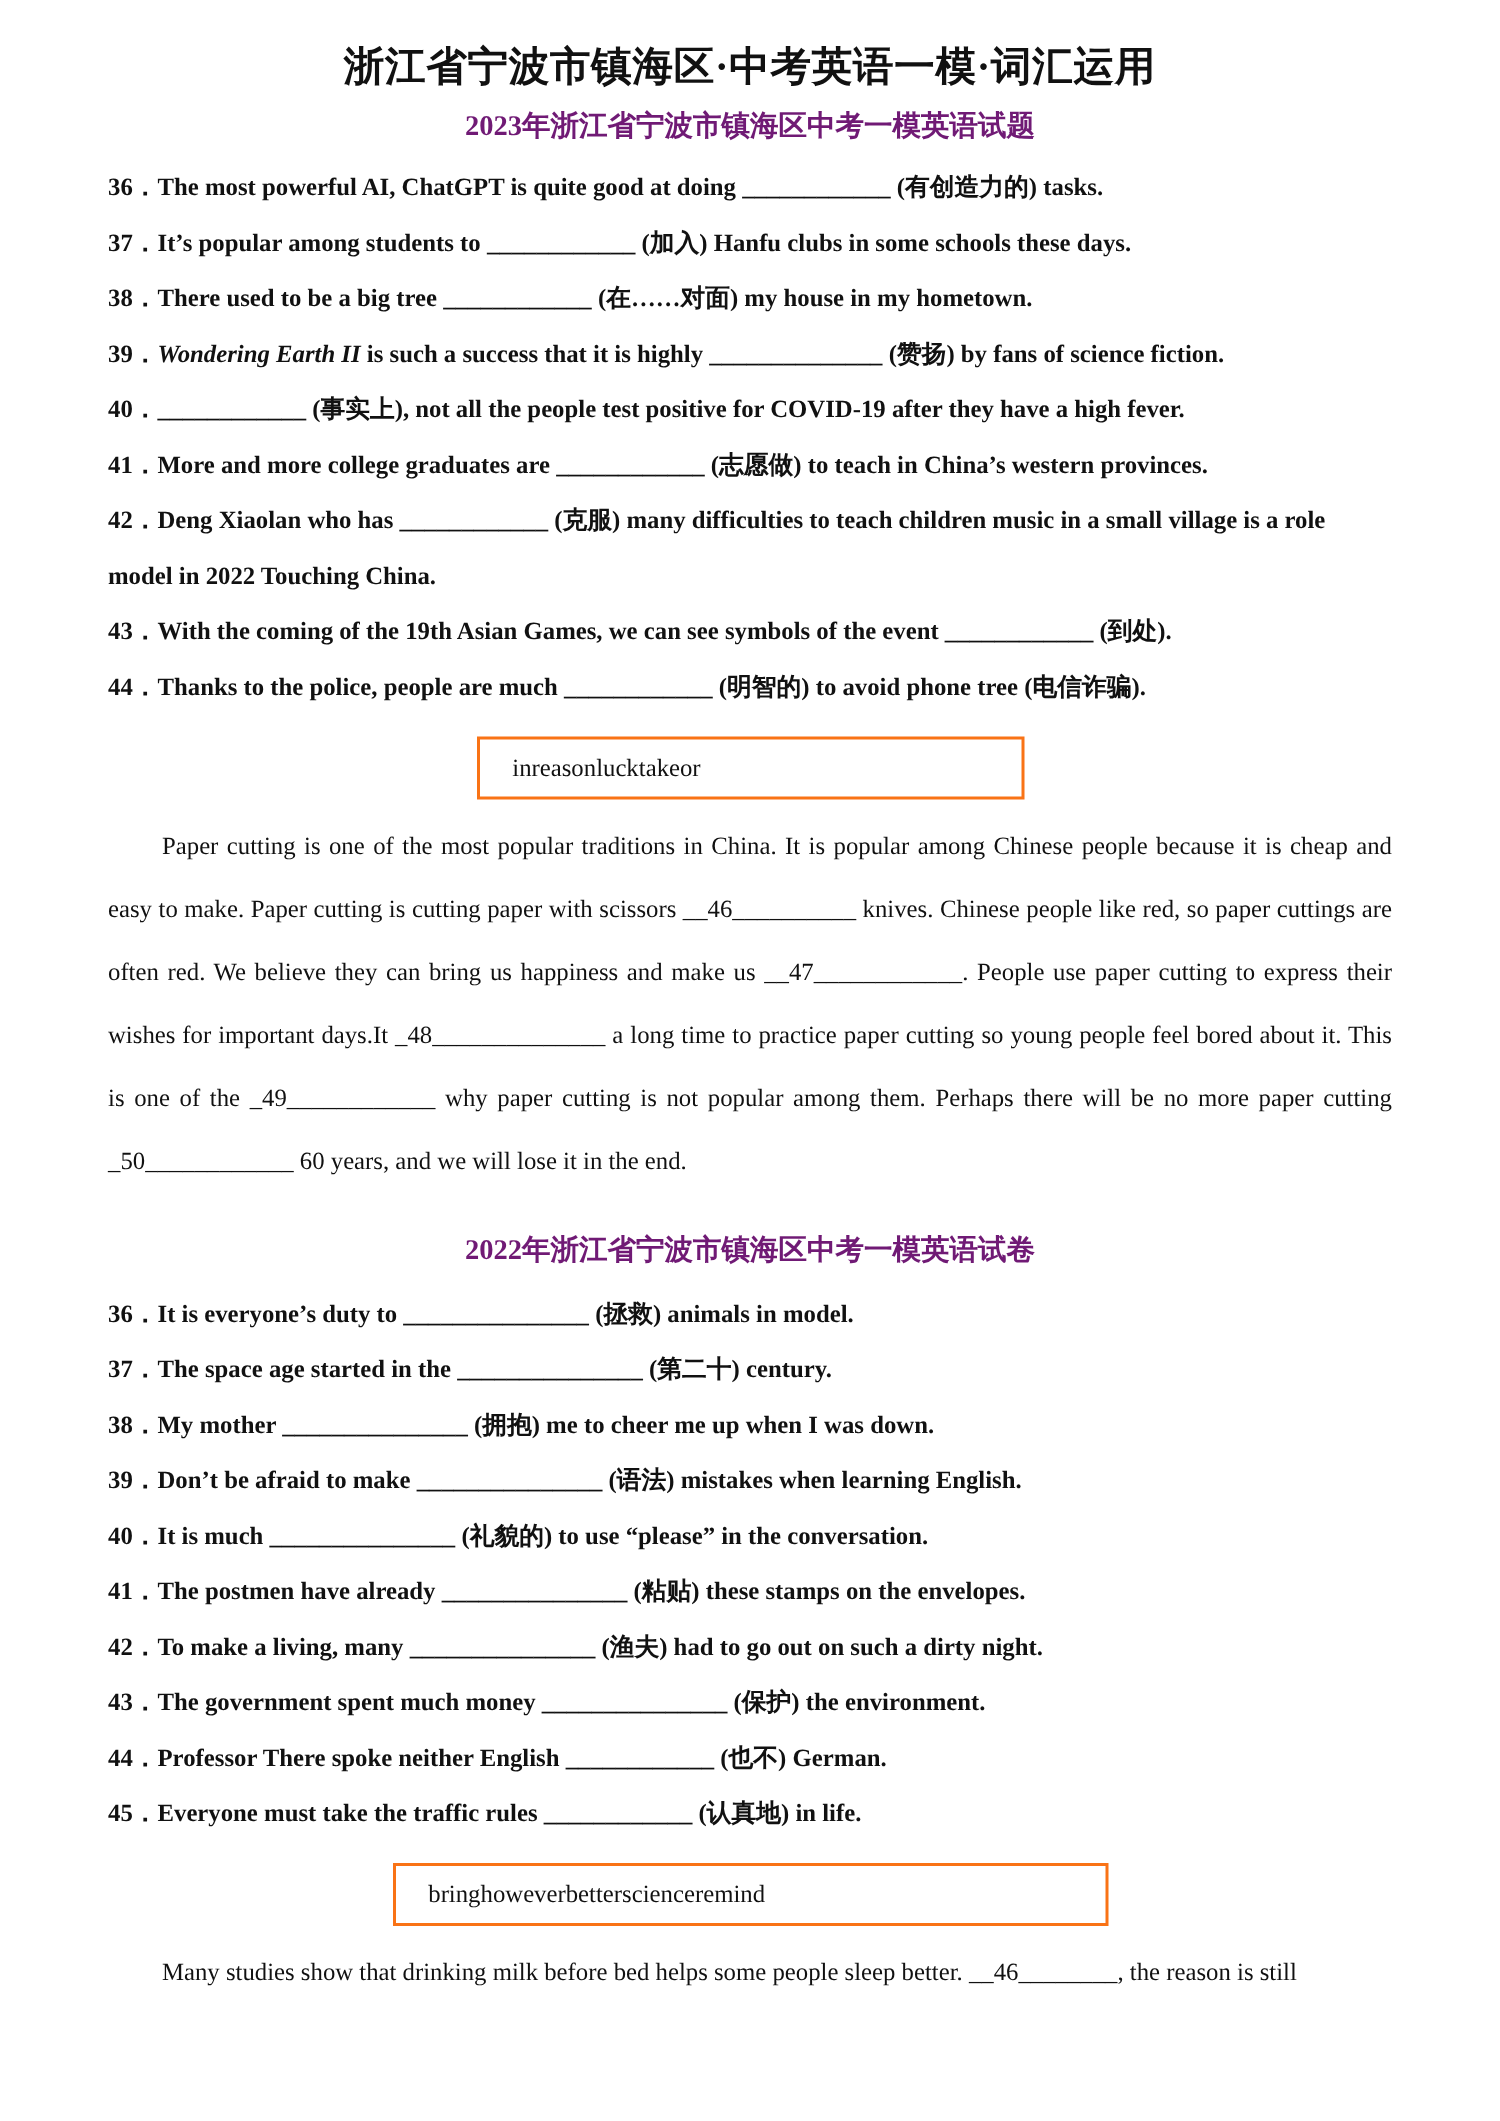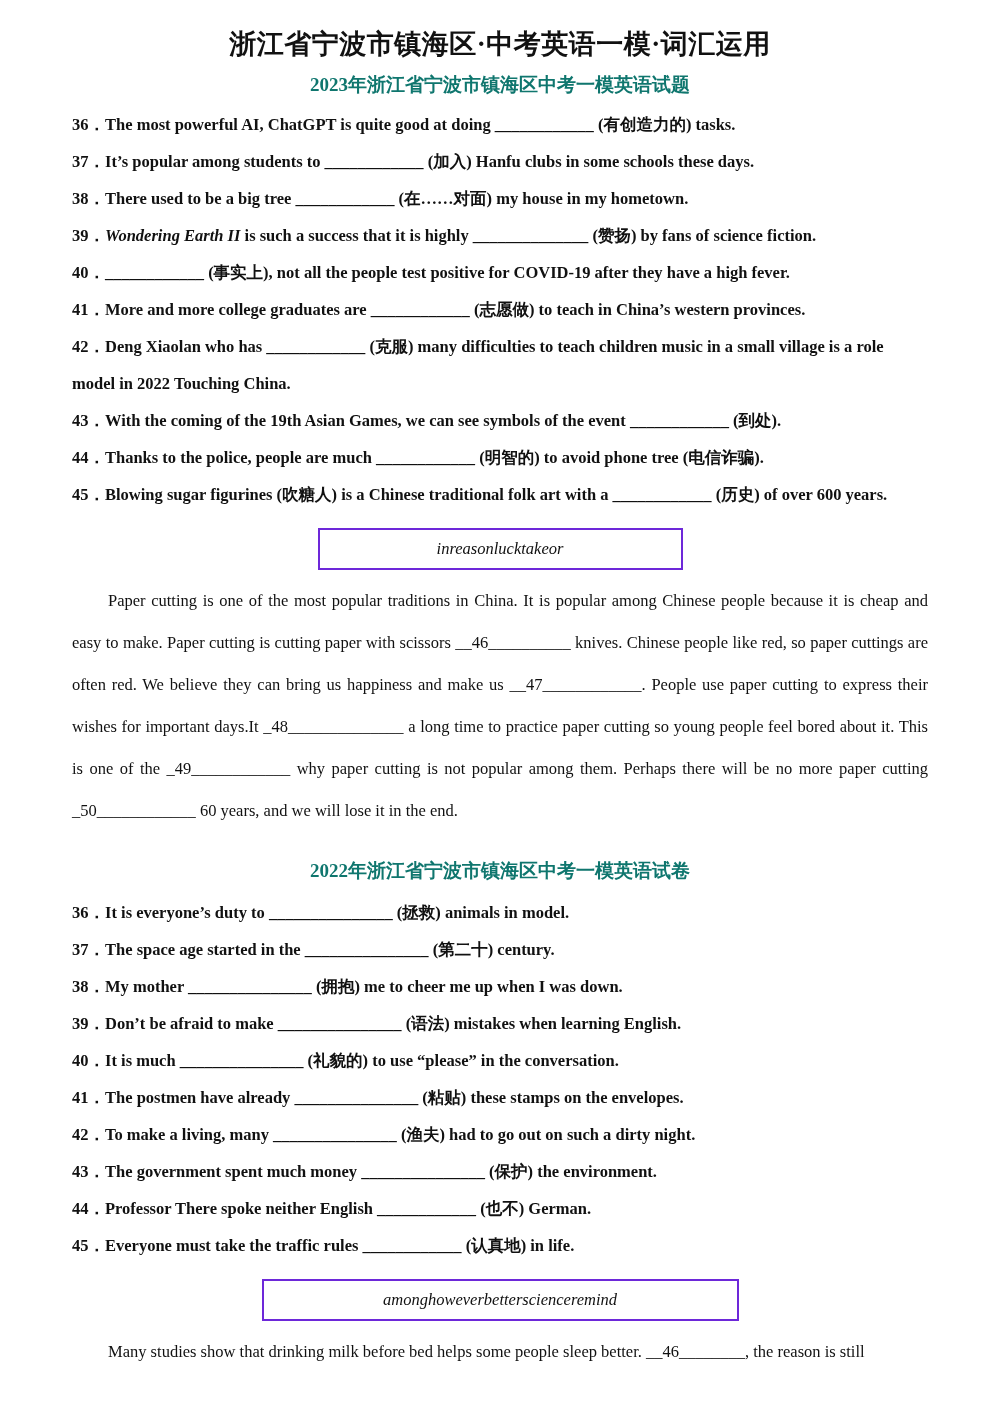--- a/index.html
+++ b/index.html
@@ -17,42 +17,41 @@
     font-weight:bold;
     text-align:center;
     margin:0;
     line-height:36px;
     letter-spacing:.5px;
   }
   .sec-heading{
     font-size:19px;
     font-weight:bold;
     text-align:center;
-    color:#0f766e;
+    color:#701a75;
     margin:10px 0 8px 0;
     line-height:26px;
   }
   .sec-heading.second{margin-top:26px;margin-bottom:10px;}
   .q{
     font-size:16.5px;
     line-height:37px;
     margin:0;
     font-weight:bold;
   }
   .q i{font-style:italic;}
   .wordbox{
-    border:2px solid #6d28d9;
+    border:2px solid #f97316;
     display:flex;
-    justify-content:center;
+    justify-content:flex-start;
     align-items:center;
     box-sizing:border-box;
     font-size:16.5px;
     padding:9px 22px;
     margin:15px auto 10px auto;
-    font-style:italic;
   }
   .wordbox.box1{width:365px;}
   .wordbox.box2{width:477px;}
   .passage{
     font-size:16.5px;
     line-height:42px;
     text-align:justify;
     text-indent:36px;
     margin:4px 0 0 0;
   }
@@ -75,21 +74,20 @@
 
   <p class="q"><span>36．</span><span>The most powerful AI, ChatGPT is quite good at doing ____________ (有创造力的) tasks.</span></p>
   <p class="q"><span>37．</span><span>It’s popular among students to ____________ (加入) Hanfu clubs in some schools these days.</span></p>
   <p class="q"><span>38．</span><span>There used to be a big tree ____________ (在……对面) my house in my hometown.</span></p>
   <p class="q"><span>39．</span><i>Wondering Earth II</i><span> is such a success that it is highly ______________ (赞扬) by fans of science fiction.</span></p>
   <p class="q"><span>40．</span><span>____________ (事实上), not all the people test positive for COVID-19 after they have a high fever.</span></p>
   <p class="q"><span>41．</span><span>More and more college graduates are ____________ (志愿做) to teach in China’s western provinces.</span></p>
   <p class="q"><span>42．</span><span>Deng Xiaolan who has ____________ (克服) many difficulties to teach children music in a small village is a role model in 2022 Touching China.</span></p>
   <p class="q"><span>43．</span><span>With the coming of the 19th Asian Games, we can see symbols of the event ____________ (到处).</span></p>
   <p class="q"><span>44．</span><span>Thanks to the police, people are much ____________ (明智的) to avoid phone tree (电信诈骗).</span></p>
-  <p class="q"><span>45．</span><span>Blowing sugar figurines (吹糖人) is a Chinese traditional folk art with a ____________ (历史) of over 600 years.</span></p>
 
   <div class="wordbox box1">
     <span>in</span>
     <span>reason</span>
     <span>luck</span>
     <span>take</span>
     <span>or</span>
   </div>
 
   <p class="passage">Paper cutting is one of the most popular traditions in China. It is popular among Chinese people because it is cheap and easy to make. Paper cutting is cutting paper with scissors __46__________ knives. Chinese people like red, so paper cuttings are often red. We believe they can bring us happiness and make us __47____________. People use paper cutting to express their wishes for important days.It _48______________ a long time to practice paper cutting so young people feel bored about it. This is one of the _49____________ why paper cutting is not popular among them. Perhaps there will be no more paper cutting _50____________ 60 years, and we will lose it in the end.</p>
@@ -101,21 +99,21 @@
   <p class="q"><span>38．</span><span>My mother _______________ (拥抱) me to cheer me up when I was down.</span></p>
   <p class="q"><span>39．</span><span>Don’t be afraid to make _______________ (语法) mistakes when learning English.</span></p>
   <p class="q"><span>40．</span><span>It is much _______________ (礼貌的) to use “please” in the conversation.</span></p>
   <p class="q"><span>41．</span><span>The postmen have already _______________ (粘贴) these stamps on the envelopes.</span></p>
   <p class="q"><span>42．</span><span>To make a living, many _______________ (渔夫) had to go out on such a dirty night.</span></p>
   <p class="q"><span>43．</span><span>The government spent much money _______________ (保护) the environment.</span></p>
   <p class="q"><span>44．</span><span>Professor There spoke neither English ____________ (也不) German.</span></p>
   <p class="q"><span>45．</span><span>Everyone must take the traffic rules ____________ (认真地) in life.</span></p>
 
   <div class="wordbox box2">
-    <span>among</span>
+    <span>bring</span>
     <span>however</span>
     <span>better</span>
     <span>science</span>
     <span>remind</span>
   </div>
 
   <p class="lastline">Many studies show that drinking milk before bed helps some people sleep better. __46________, the reason is still</p>
 
 </div>
 

